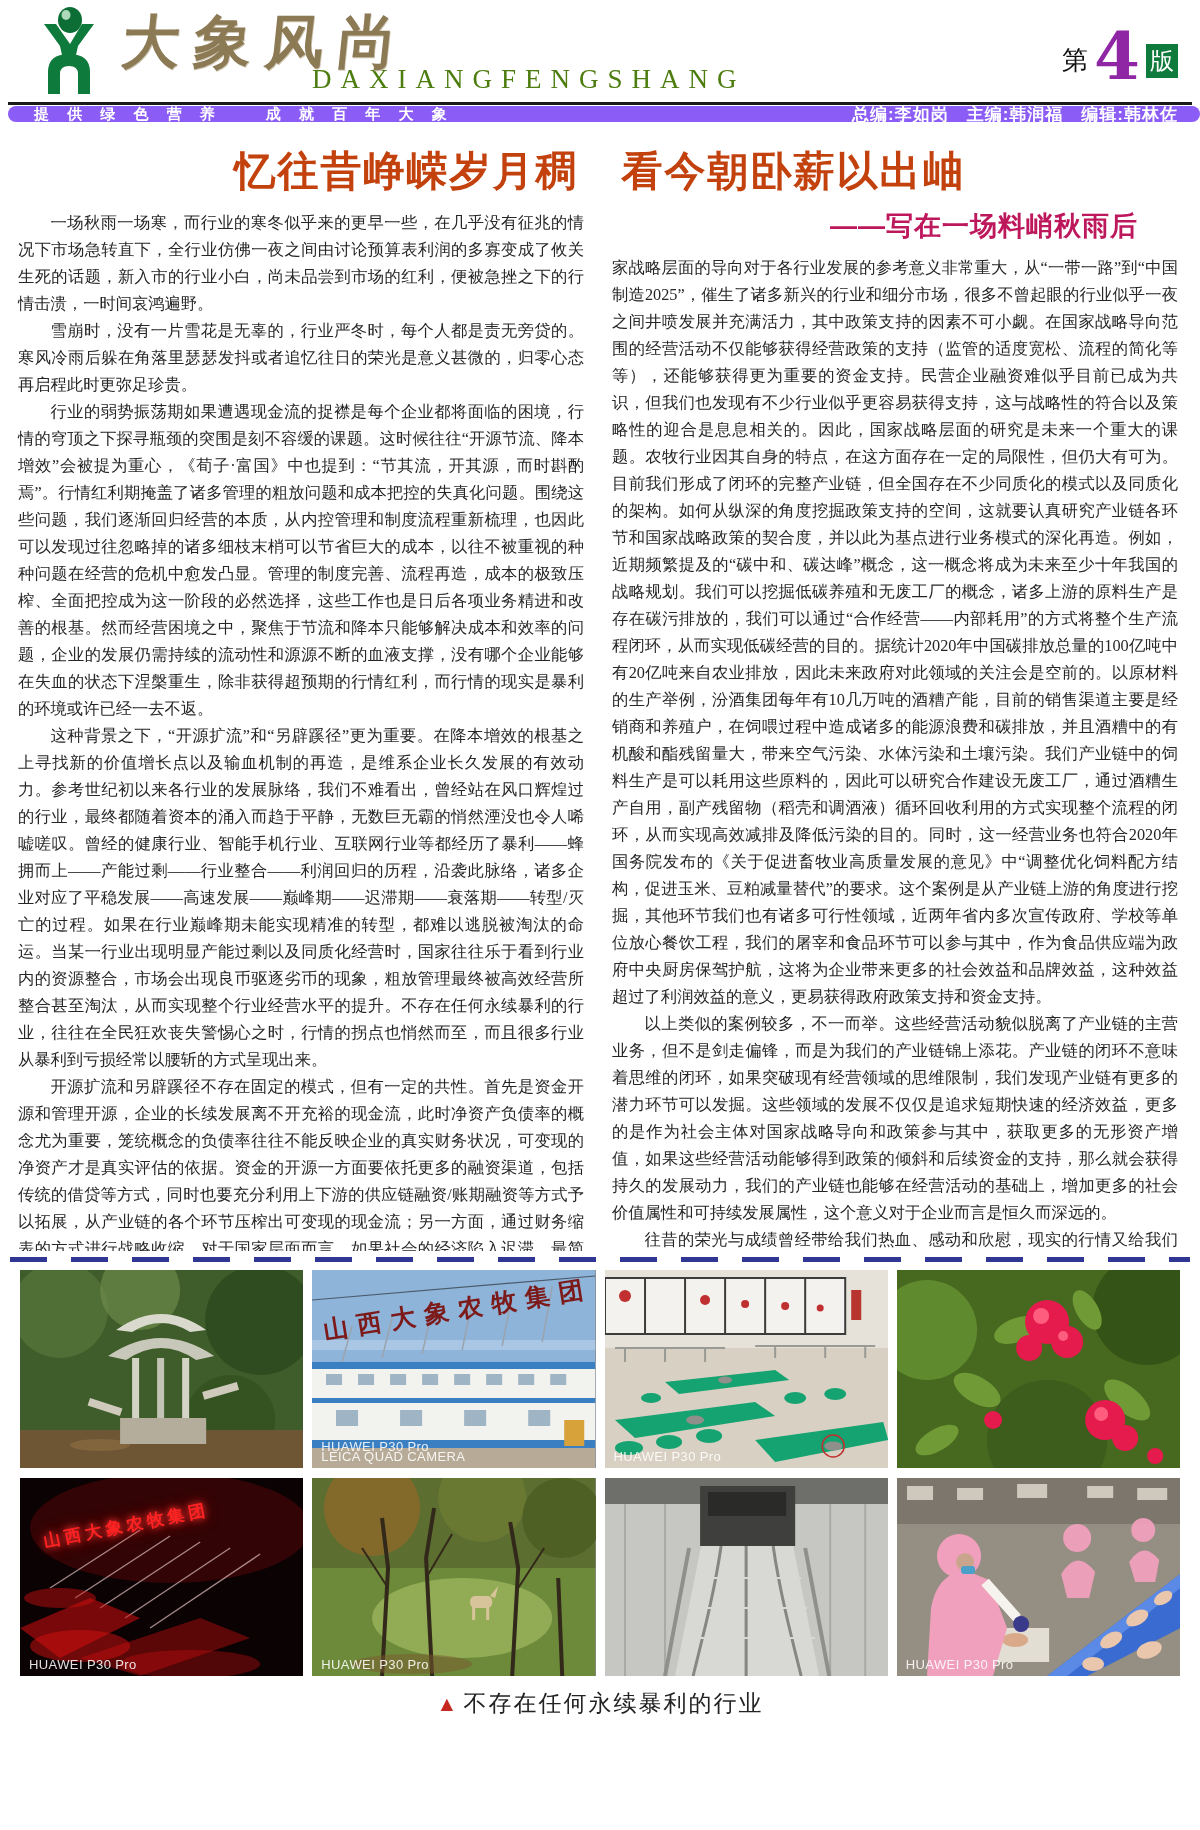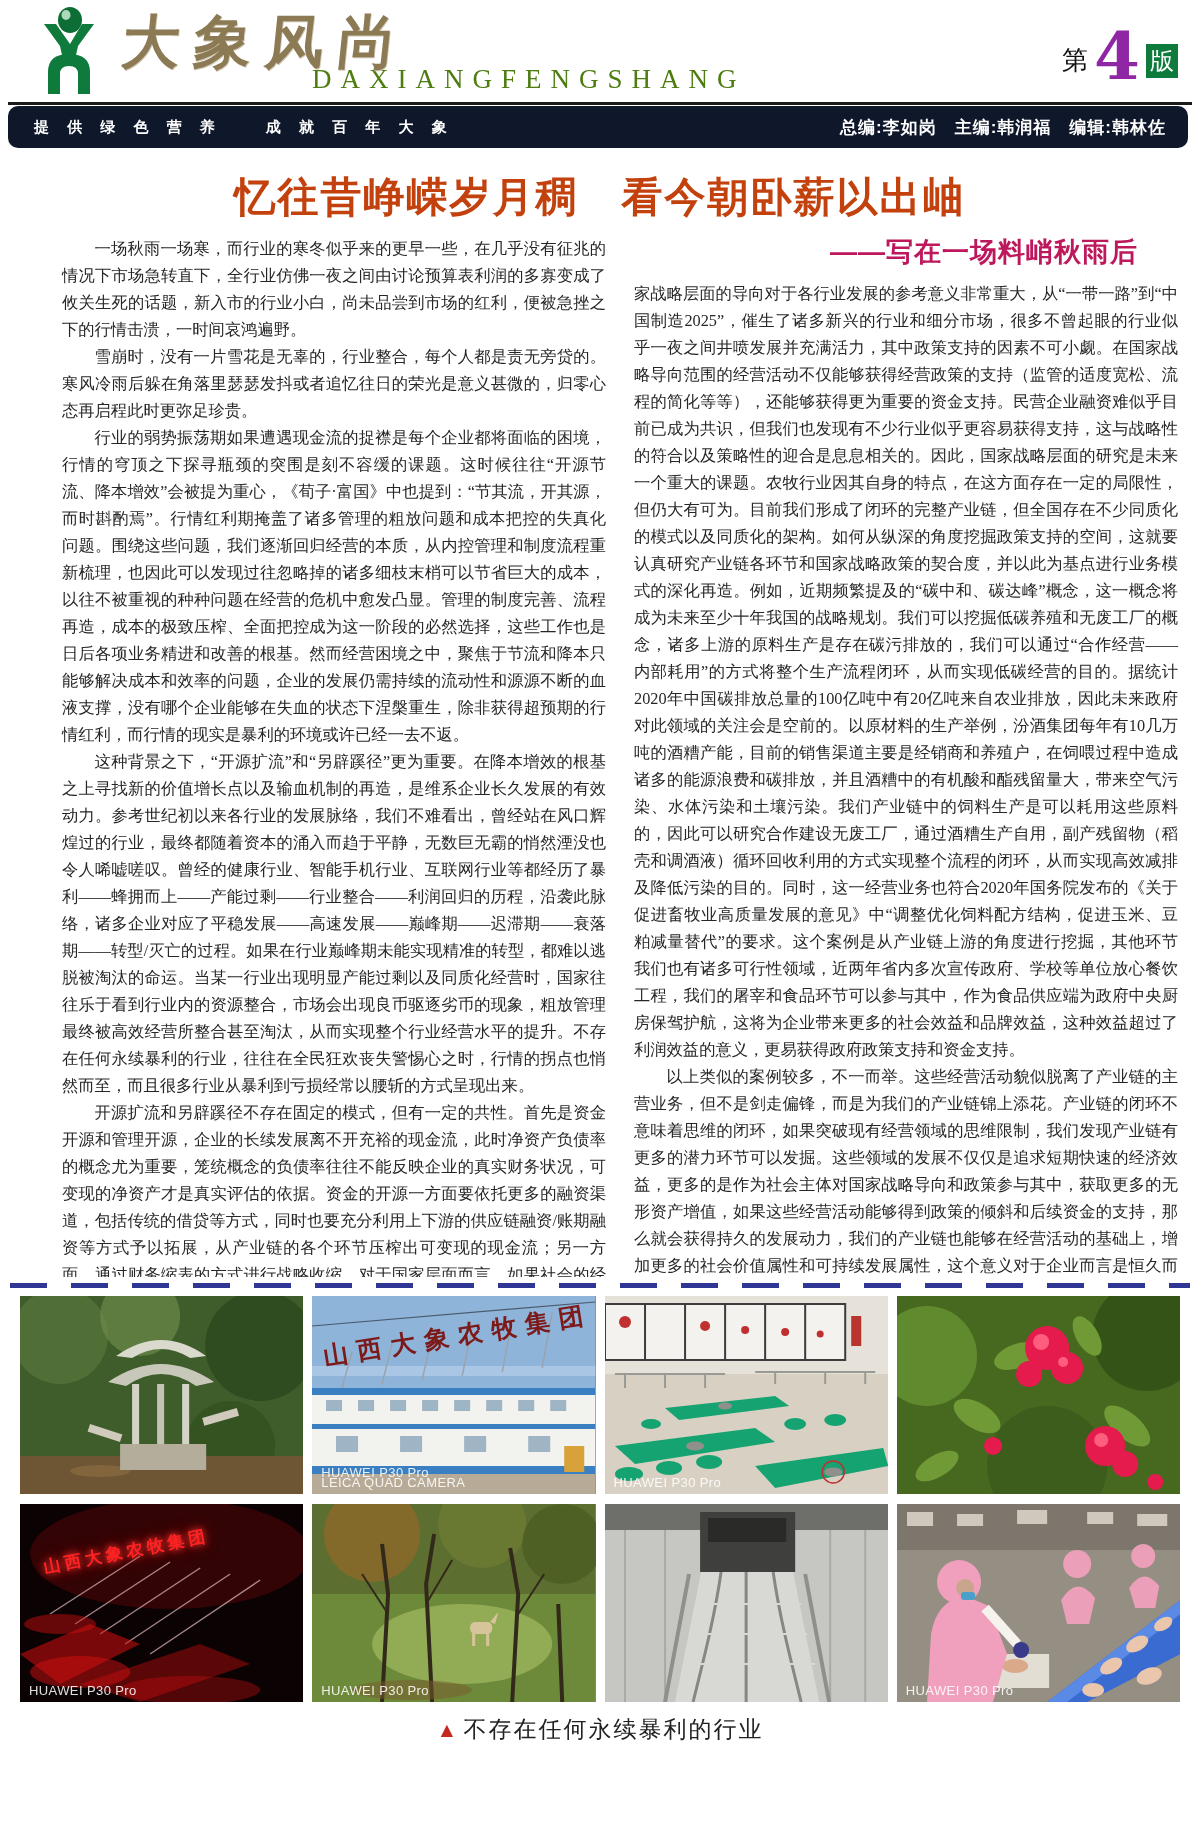--- a/index.html
+++ b/index.html
@@ -29,36 +29,36 @@
     font-family:"DejaVu Serif",serif; font-weight:bold; font-size:66px; line-height:60px;
     color:#8f27a5; margin:0 6px;
   }
   .ed-suffix {
     font-size:24px; color:#ffffff; background:#0e7a3b; line-height:30px;
     padding:2px 4px; margin-bottom:8px;
   }
   .top-rule { height:3px; background:#1a1a1a; margin:0 8px; }
   
   .green-banner {
-    height:42px; margin:1px 12px 0 8px; background:#0f172a; border-radius:10px;
+    height:16px; margin:1px 0 0 8px; background:#8b5cf6; border-radius:10px;
     display:flex; justify-content:space-between; align-items:center;
     padding:0 22px 0 26px; color:#ffffff;
     font-family:"Liberation Sans",sans-serif;
   }
   .banner-slogan { font-size:15px; letter-spacing:7px; font-weight:bold; }
   .banner-staff  { font-size:17px; font-weight:bold; letter-spacing:1px; }
   
   .headline {
     margin-top:22px; text-align:center;
     font-family:"Liberation Sans","DejaVu Sans",sans-serif;
     font-weight:bold; font-size:41px; color:#c2410c; letter-spacing:2px;
   }
   
   .columns {
-    display:flex; gap:28px; padding:10px 22px 0 18px; height:1052px; overflow:hidden;margin-left:44px;
+    display:flex; gap:28px; padding:10px 22px 0 18px; height:1052px; overflow:hidden;
   }
   .col { flex:1 1 0; font-size:16.3px; line-height:27px; text-align:justify; color:#262626; }
   .col p { text-indent:2em; }
   .col p.no-indent { text-indent:0; }
   .subtitle {
     font-family:"Liberation Sans",sans-serif; font-weight:bold;
     font-size:27px; color:#be185d; text-align:right; padding:4px 40px 14px 0;
     letter-spacing:1px;
   }
   
@@ -128,21 +128,21 @@
   <div class="green-banner">
     <span class="banner-slogan">提 供 绿 色 营 养　　成 就 百 年 大 象</span>
     <span class="banner-staff">总编:李如岗　主编:韩润福　编辑:韩林佐</span>
   </div>
 
   <main>
     <h1 class="headline">忆往昔峥嵘岁月稠　看今朝卧薪以出岫</h1>
     <div class="columns">
       <div class="col">
         <p>一场秋雨一场寒，而行业的寒冬似乎来的更早一些，在几乎没有征兆的情况下市场急转直下，全行业仿佛一夜之间由讨论预算表利润的多寡变成了攸关生死的话题，新入市的行业小白，尚未品尝到市场的红利，便被急挫之下的行情击溃，一时间哀鸿遍野。</p>
-        <p>雪崩时，没有一片雪花是无辜的，行业整合，每个人都是责无旁贷的。寒风冷雨后躲在角落里瑟瑟发抖或者追忆往日的荣光是意义甚微的，归零心态再启程此时更弥足珍贵。</p>
+        <p>雪崩时，没有一片雪花是无辜的，行业严冬时，每个人都是责无旁贷的。寒风冷雨后躲在角落里瑟瑟发抖或者追忆往日的荣光是意义甚微的，归零心态再启程此时更弥足珍贵。</p>
         <p>行业的弱势振荡期如果遭遇现金流的捉襟是每个企业都将面临的困境，行情的穹顶之下探寻瓶颈的突围是刻不容缓的课题。这时候往往“开源节流、降本增效”会被提为重心，《荀子·富国》中也提到：“节其流，开其源，而时斟酌焉”。行情红利期掩盖了诸多管理的粗放问题和成本把控的失真化问题。围绕这些问题，我们逐渐回归经营的本质，从内控管理和制度流程重新梳理，也因此可以发现过往忽略掉的诸多细枝末梢可以节省巨大的成本，以往不被重视的种种问题在经营的危机中愈发凸显。管理的制度完善、流程再造，成本的极致压榨、全面把控成为这一阶段的必然选择，这些工作也是日后各项业务精进和改善的根基。然而经营困境之中，聚焦于节流和降本只能够解决成本和效率的问题，企业的发展仍需持续的流动性和源源不断的血液支撑，没有哪个企业能够在失血的状态下涅槃重生，除非获得超预期的行情红利，而行情的现实是暴利的环境或许已经一去不返。</p>
         <p>这种背景之下，“开源扩流”和“另辟蹊径”更为重要。在降本增效的根基之上寻找新的价值增长点以及输血机制的再造，是维系企业长久发展的有效动力。参考世纪初以来各行业的发展脉络，我们不难看出，曾经站在风口辉煌过的行业，最终都随着资本的涌入而趋于平静，无数巨无霸的悄然湮没也令人唏嘘嗟叹。曾经的健康行业、智能手机行业、互联网行业等都经历了暴利——蜂拥而上——产能过剩——行业整合——利润回归的历程，沿袭此脉络，诸多企业对应了平稳发展——高速发展——巅峰期——迟滞期——衰落期——转型/灭亡的过程。如果在行业巅峰期未能实现精准的转型，都难以逃脱被淘汰的命运。当某一行业出现明显产能过剩以及同质化经营时，国家往往乐于看到行业内的资源整合，市场会出现良币驱逐劣币的现象，粗放管理最终被高效经营所整合甚至淘汰，从而实现整个行业经营水平的提升。不存在任何永续暴利的行业，往往在全民狂欢丧失警惕心之时，行情的拐点也悄然而至，而且很多行业从暴利到亏损经常以腰斩的方式呈现出来。</p>
         <p>开源扩流和另辟蹊径不存在固定的模式，但有一定的共性。首先是资金开源和管理开源，企业的长续发展离不开充裕的现金流，此时净资产负债率的概念尤为重要，笼统概念的负债率往往不能反映企业的真实财务状况，可变现的净资产才是真实评估的依据。资金的开源一方面要依托更多的融资渠道，包括传统的借贷等方式，同时也要充分利用上下游的供应链融资/账期融资等方式予以拓展，从产业链的各个环节压榨出可变现的现金流；另一方面，通过财务缩表的方式进行战略收缩，对于国家层面而言，如果社会的经济陷入迟滞，最简单的方式是通过QE（量化宽松政策）来释放资金的流动性刺激发展，对于企业而言则相反，要理性适度地进行Taper（缩表）计划，也就是缩减固定资产投资规模，集中有限的资金聚焦于优势板块或产业，行情严冬时资金蓄水池的作用就愈发明显。其次，另辟蹊径是从政策导向以及产业升级的维度进行探讨，我们发现最近几年国</p>
       </div>
       <div class="col">
         <div class="subtitle">——写在一场料峭秋雨后</div>
         <p class="no-indent">家战略层面的导向对于各行业发展的参考意义非常重大，从“一带一路”到“中国制造2025”，催生了诸多新兴的行业和细分市场，很多不曾起眼的行业似乎一夜之间井喷发展并充满活力，其中政策支持的因素不可小觑。在国家战略导向范围的经营活动不仅能够获得经营政策的支持（监管的适度宽松、流程的简化等等），还能够获得更为重要的资金支持。民营企业融资难似乎目前已成为共识，但我们也发现有不少行业似乎更容易获得支持，这与战略性的符合以及策略性的迎合是息息相关的。因此，国家战略层面的研究是未来一个重大的课题。农牧行业因其自身的特点，在这方面存在一定的局限性，但仍大有可为。目前我们形成了闭环的完整产业链，但全国存在不少同质化的模式以及同质化的架构。如何从纵深的角度挖掘政策支持的空间，这就要认真研究产业链各环节和国家战略政策的契合度，并以此为基点进行业务模式的深化再造。例如，近期频繁提及的“碳中和、碳达峰”概念，这一概念将成为未来至少十年我国的战略规划。我们可以挖掘低碳养殖和无废工厂的概念，诸多上游的原料生产是存在碳污排放的，我们可以通过“合作经营——内部耗用”的方式将整个生产流程闭环，从而实现低碳经营的目的。据统计2020年中国碳排放总量的100亿吨中有20亿吨来自农业排放，因此未来政府对此领域的关注会是空前的。以原材料的生产举例，汾酒集团每年有10几万吨的酒糟产能，目前的销售渠道主要是经销商和养殖户，在饲喂过程中造成诸多的能源浪费和碳排放，并且酒糟中的有机酸和酯残留量大，带来空气污染、水体污染和土壤污染。我们产业链中的饲料生产是可以耗用这些原料的，因此可以研究合作建设无废工厂，通过酒糟生产自用，副产残留物（稻壳和调酒液）循环回收利用的方式实现整个流程的闭环，从而实现高效减排及降低污染的目的。同时，这一经营业务也符合2020年国务院发布的《关于促进畜牧业高质量发展的意见》中“调整优化饲料配方结构，促进玉米、豆粕减量替代”的要求。这个案例是从产业链上游的角度进行挖掘，其他环节我们也有诸多可行性领域，近两年省内多次宣传政府、学校等单位放心餐饮工程，我们的屠宰和食品环节可以参与其中，作为食品供应端为政府中央厨房保驾护航，这将为企业带来更多的社会效益和品牌效益，这种效益超过了利润效益的意义，更易获得政府政策支持和资金支持。</p>
         <p>以上类似的案例较多，不一而举。这些经营活动貌似脱离了产业链的主营业务，但不是剑走偏锋，而是为我们的产业链锦上添花。产业链的闭环不意味着思维的闭环，如果突破现有经营领域的思维限制，我们发现产业链有更多的潜力环节可以发掘。这些领域的发展不仅仅是追求短期快速的经济效益，更多的是作为社会主体对国家战略导向和政策参与其中，获取更多的无形资产增值，如果这些经营活动能够得到政策的倾斜和后续资金的支持，那么就会获得持久的发展动力，我们的产业链也能够在经营活动的基础上，增加更多的社会价值属性和可持续发展属性，这个意义对于企业而言是恒久而深远的。</p>
         <p>往昔的荣光与成绩曾经带给我们热血、感动和欣慰，现实的行情又给我们带来警醒和反思。没有一成不变的盈利模式，也不存在踪迹可寻的商业圣环，我们不需要怅然若失，更应奋楫而前行，勘管理之觞，究经营之道，见微知著而引千帆竞发。不念过往，不惧未来，待到山花烂漫时，笑迎严冬又一春。（饲料产业刘帅）</p>
       </div>

